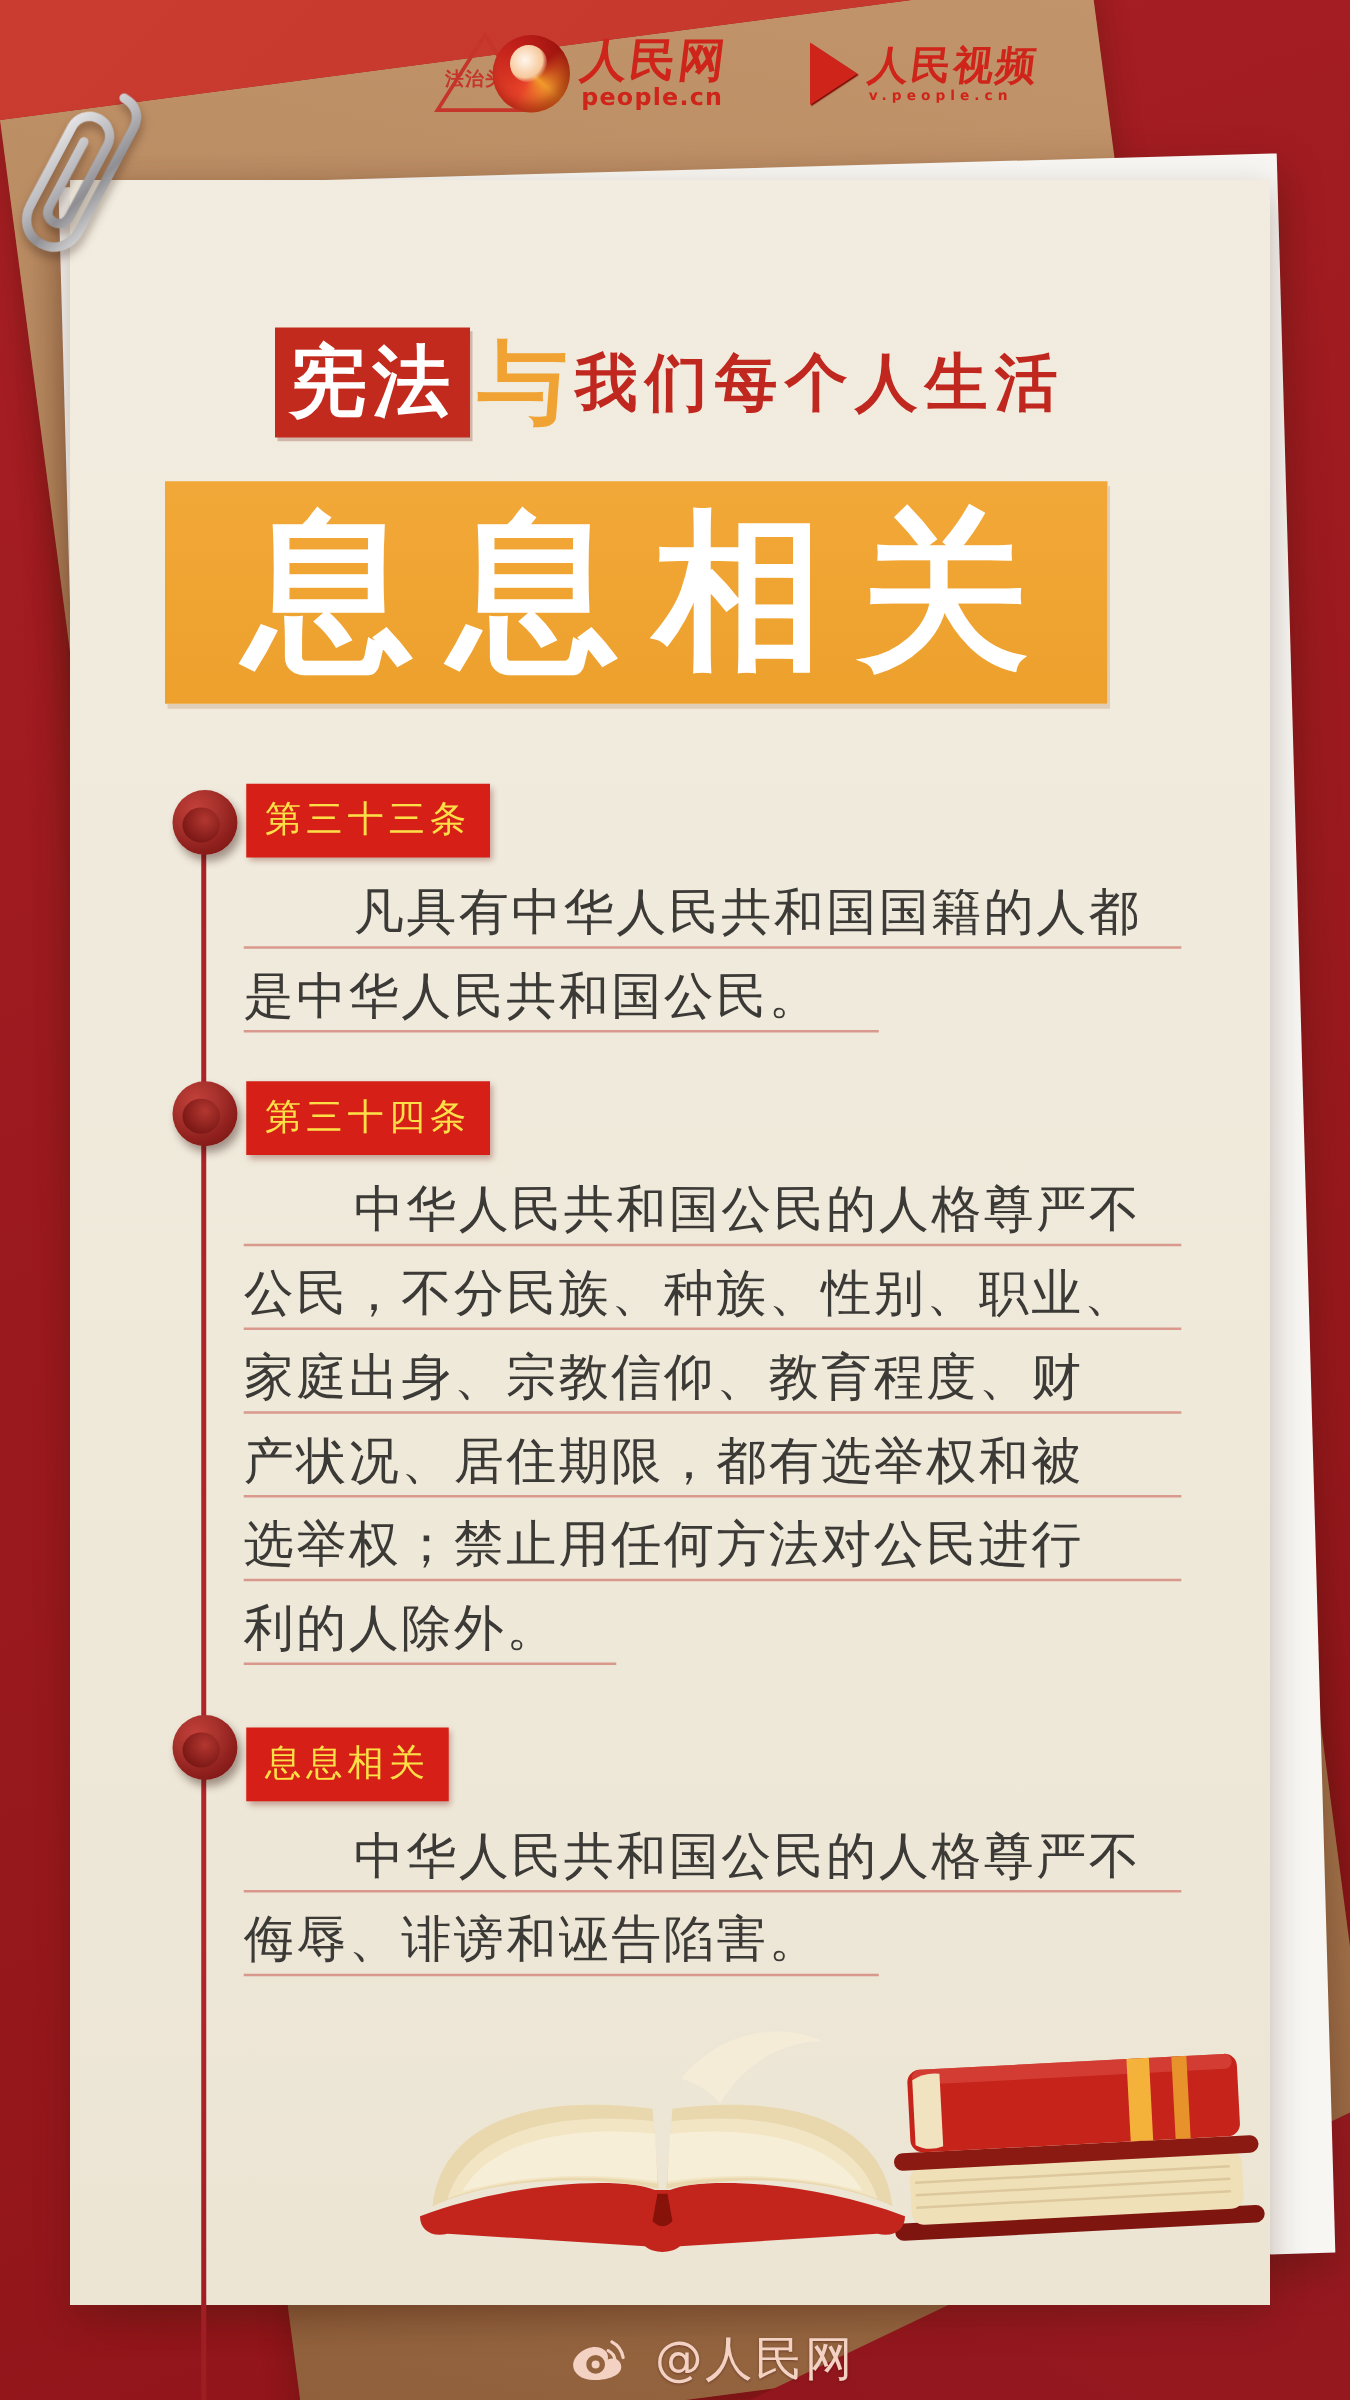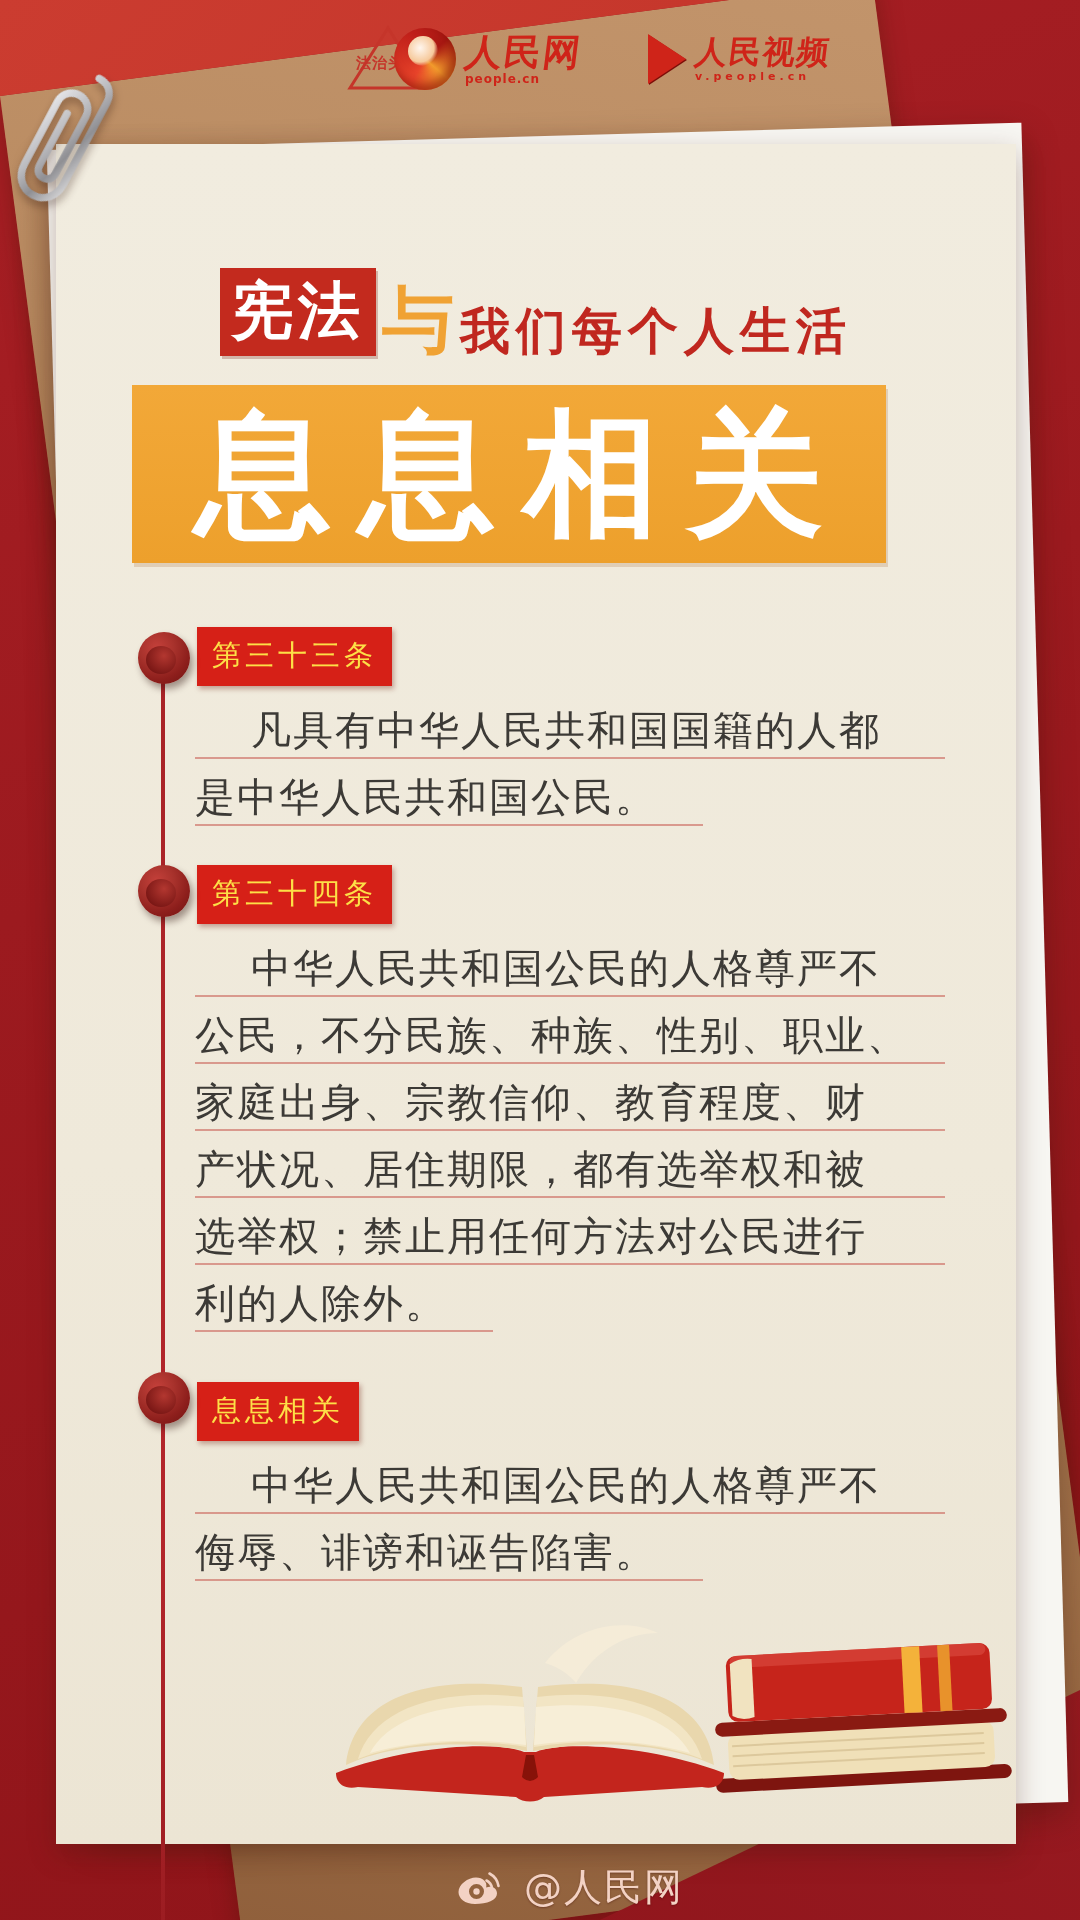--- a/index.html
+++ b/index.html
@@ -24,55 +24,55 @@
   .logo-fazhi .lf-label{position:absolute;left:50%;top:30px;transform:translateX(-50%);
       white-space:nowrap;font-size:15px;font-weight:700;color:#c5352a;letter-spacing:1px;}
   .logo-people{position:absolute;left:394px;top:28px;display:flex;align-items:center;gap:9px;}
   .swirl{width:62px;height:62px;border-radius:50%;position:relative;
       background:conic-gradient(from 210deg,#e8442a,#c01f1a 35%,#a81812 55%,#f29b2c 78%,#e8442a);
       box-shadow:inset -4px -6px 10px rgba(120,10,0,.55);}
   .swirl:after{content:"";position:absolute;left:14px;top:8px;width:30px;height:30px;border-radius:50%;
       background:radial-gradient(circle at 40% 40%,#fff6ee 0%,#f6c99b 55%,transparent 72%);}
   .pd-col{display:flex;flex-direction:column;line-height:1;}
   .pd-cn{font-size:37px;font-weight:900;color:#cf2419;transform:skewX(-7deg);letter-spacing:2px;}
-  .pd-en{font-size:12px;font-weight:800;color:#cf2419;margin-top:2px;letter-spacing:1px;}
+  .pd-en{font-size:19px;font-weight:800;color:#cf2419;margin-top:2px;letter-spacing:1px;}
   .logo-video{position:absolute;left:648px;top:34px;display:flex;align-items:center;gap:9px;}
   .play-icon{width:0;height:0;border-left:38px solid #cf2419;border-top:25px solid transparent;
       border-bottom:25px solid transparent;filter:drop-shadow(1px 1px 0 #7c0e08);}
   .pv-cn{font-size:32px;font-weight:900;color:#cf2419;transform:skewX(-7deg);letter-spacing:2px;}
   .pv-en{font-size:11px;font-weight:700;color:#cf2419;letter-spacing:4px;margin-top:3px;}
   
   .sheet-back{position:absolute;left:70px;top:136px;width:975px;height:1680px;z-index:8;
       background:#f7f6f2;transform:rotate(-1.6deg);
       box-shadow:0 14px 34px rgba(60,20,8,.38);}
   .sheet{position:absolute;left:56px;top:144px;width:960px;height:1700px;z-index:10;
       background:linear-gradient(180deg,#f1ecdf 0%,#efe9da 60%,#ece5d4 100%);
       box-shadow:0 10px 26px rgba(70,28,12,.30);}
   
   .title-l1{position:absolute;left:0;top:112px;width:100%;height:100px;
-      display:flex;justify-content:center;align-items:flex-end;gap:6px;}
+      display:flex;justify-content:center;align-items:center;gap:6px;}
   .t-box{background:#c32a1e;color:#fff;font-weight:900;font-size:62px;line-height:1;
       padding:12px 12px 14px;letter-spacing:4px;box-shadow:2px 3px 0 rgba(120,20,10,.25);}
   .t-conn{color:#f0a233;font-weight:900;font-size:72px;line-height:1;}
   .t-rest{color:#c0271f;font-weight:900;font-size:50px;line-height:1;letter-spacing:6px;}
   .title-l2{position:absolute;left:76px;top:241px;width:754px;height:178px;
       background:linear-gradient(180deg,#f2a838,#eda02c);
       color:#ffffff;font-weight:900;font-size:136px;line-height:178px;
       text-align:center;letter-spacing:28px;text-indent:28px;
       box-shadow:2px 4px 0 rgba(150,80,10,.18);}
   
   .article{position:absolute;left:139px;width:780px;}
   .badge{display:inline-block;background:#d62017;color:#fde047;font-size:29px;
       letter-spacing:4px;padding:9px 15px 10px;margin:0 0 21px 2px;
       box-shadow:2px 3px 5px rgba(110,20,10,.35);}
   .lines{display:flex;flex-direction:column;align-items:flex-start;}
   .hand-line{font-size:40px;line-height:46px;letter-spacing:2px;color:#3c3a36;
       width:750px;padding-bottom:4px;margin-bottom:15px;
       border-bottom:2px solid rgba(203,104,94,.62);}
-  .hand-line.first{text-indent:56px;}
+  .hand-line.first{text-indent:56px;text-align:center;}
   .hand-line.last{width:auto;padding-right:46px;}
   
   .vline{position:absolute;left:161px;top:655px;width:4px;height:1265px;z-index:30;
       background:linear-gradient(180deg,#a82327,#b3262b 70%,#9c1d22);}
   .pin{position:absolute;left:138px;width:52px;height:52px;border-radius:50%;z-index:31;
       background:radial-gradient(circle at 36% 30%,#c4403a 0%,#a8322c 35%,#8e1f1c 65%,#6f1311 100%);
       box-shadow:3px 5px 7px rgba(40,10,5,.4);}
   .pin:after{content:"";position:absolute;left:8px;top:14px;width:30px;height:28px;border-radius:50%;
       background:radial-gradient(circle at 60% 35%,#b33730,#7a1715 75%);}
   

